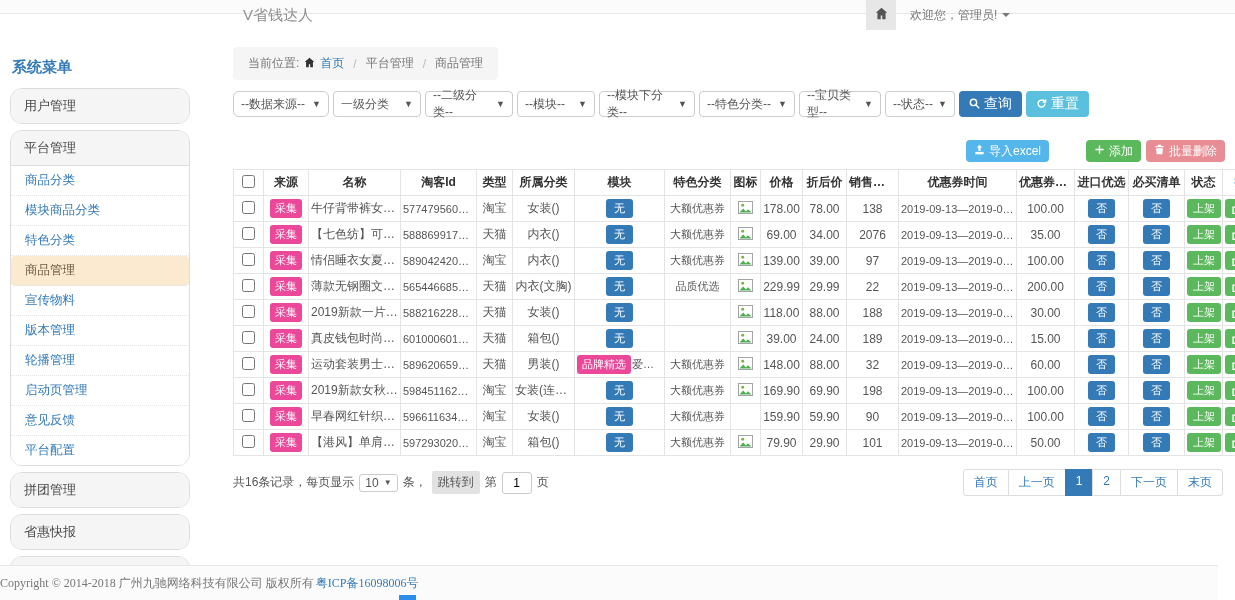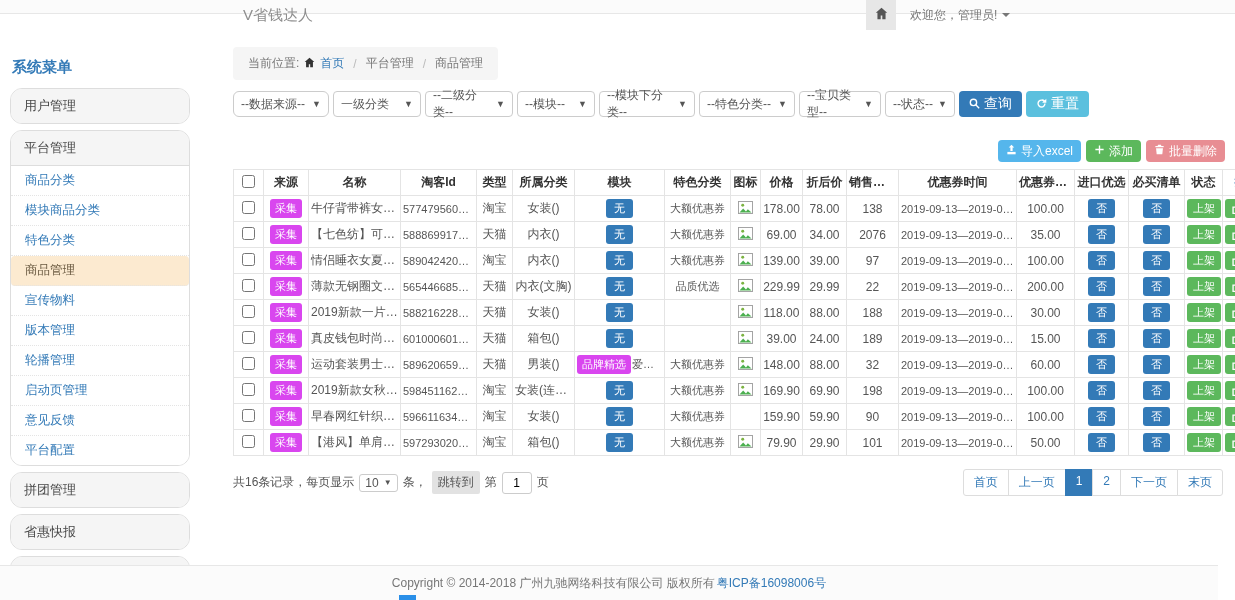--- a/index.html
+++ b/index.html
@@ -39,30 +39,30 @@
   .finput { height:26px; border:1px solid #ccc; border-radius:4px; padding:0 8px; font-size:12px; color:#555; width:150px; flex:none; font-family:inherit; }
   .finput::placeholder { color:#aaa; }
   .btn { height:26px; border:none; border-radius:4px; color:#fff; font-size:14px; padding:0 10px;
     display:inline-flex; align-items:center; gap:4px; cursor:pointer; font-family:inherit; }
   .btn svg { flex:none; }
   .btn-query { background:#337ab7; }
   .btn-reset { background:#5bc0de; }
   .toolbar { display:flex; justify-content:flex-end; gap:5px; margin-bottom:7px; }
   .btn-sm { height:22px; padding:0 8px; font-size:12px; }
   .btn-import { background:#55b6ec; }
-  .btn-add { background:#5cb85c; }
+  .btn-add { background:#5cb85c;margin-left:32px; }
   .btn-batchdel { background:#e88d93; }
   
   table { width:100%; border-collapse:collapse; table-layout:fixed; font-size:12px; background:#fff; }
   th, td { border:1px solid #e4e4e4; text-align:center; padding:3px 2px; height:26px;
     overflow:hidden; white-space:nowrap; text-overflow:ellipsis; color:#555; }
   th { color:#333; font-weight:bold; }
   th.op-head { color:#337ab7; }
   td.small-txt { font-size:11px; }
-  .tag-orange { background:#d946ef; color:#fff; border-radius:3px; padding:2px 5px; font-size:11px; display:inline-block; }
+  .tag-orange { background:#ec4899; color:#fff; border-radius:3px; padding:2px 5px; font-size:11px; display:inline-block; }
   .tag-navy { background:#337ab7; color:#fff; border-radius:3px; padding:2px 8px; font-size:11px; display:inline-block; cursor:pointer; }
   .tag-green { background:#5cb85c; color:#fff; border-radius:3px; padding:2px 6px; font-size:11px; display:inline-block; cursor:pointer; }
   .module-extra { font-size:11px; color:#555; margin-left:1px; }
   .op-group { display:inline-flex; }
   .op-btn { width:23px; height:19px; display:inline-flex; align-items:center; justify-content:center; color:#fff; cursor:pointer; }
   .op-edit { background:#5cb85c; border-radius:3px 0 0 3px; }
   .op-del { background:#d9534f; border-radius:0 3px 3px 0; }
   td input[type=checkbox], th input[type=checkbox] { margin:0; }
   
   .pager-row { display:flex; justify-content:space-between; align-items:center; margin-top:13px; color:#555; }
@@ -72,21 +72,21 @@
   .mini-select .car { font-size:8px; }
   .jump-btn { background:#e2e2e2; padding:3px 6px; border-radius:2px; cursor:pointer; }
   .jump-input { width:30px; height:22px; border:1px solid #ccc; border-radius:3px; text-align:center; font-size:12px; font-family:inherit; }
   .pager-right { display:flex; margin-right:2px; }
   .page-btn { border:1px solid #ddd; background:#fff; color:#337ab7; padding:4px 10px; margin-left:-1px; cursor:pointer; }
   .page-btn:first-child { border-radius:3px 0 0 3px; margin-left:0; }
   .page-btn:last-child { border-radius:0 3px 3px 0; }
   .page-btn.active { background:#337ab7; border-color:#337ab7; color:#fff; }
   
   .footer { position:absolute; left:0; top:565px; width:1218px; height:35px; background:#fbfbfb;
-    border-top:1px solid #e7e7e7; display:flex; align-items:center; justify-content:center; color:#777; }
+    border-top:1px solid #e7e7e7; display:flex; align-items:center; color:#777;font-family:Liberation Serif, serif; }
   .footer .icp { color:#337ab7; cursor:pointer; margin-left:2px; }
   .blue-strip { position:absolute; left:399px; top:595px; width:17px; height:5px; background:#2a8fe8; }
 </style>
 </head>
 <body>
 
 <div class="topbar">
   <div class="brand">V省钱达人</div>
   <div class="topbar-right">
     <div class="home-btn">

